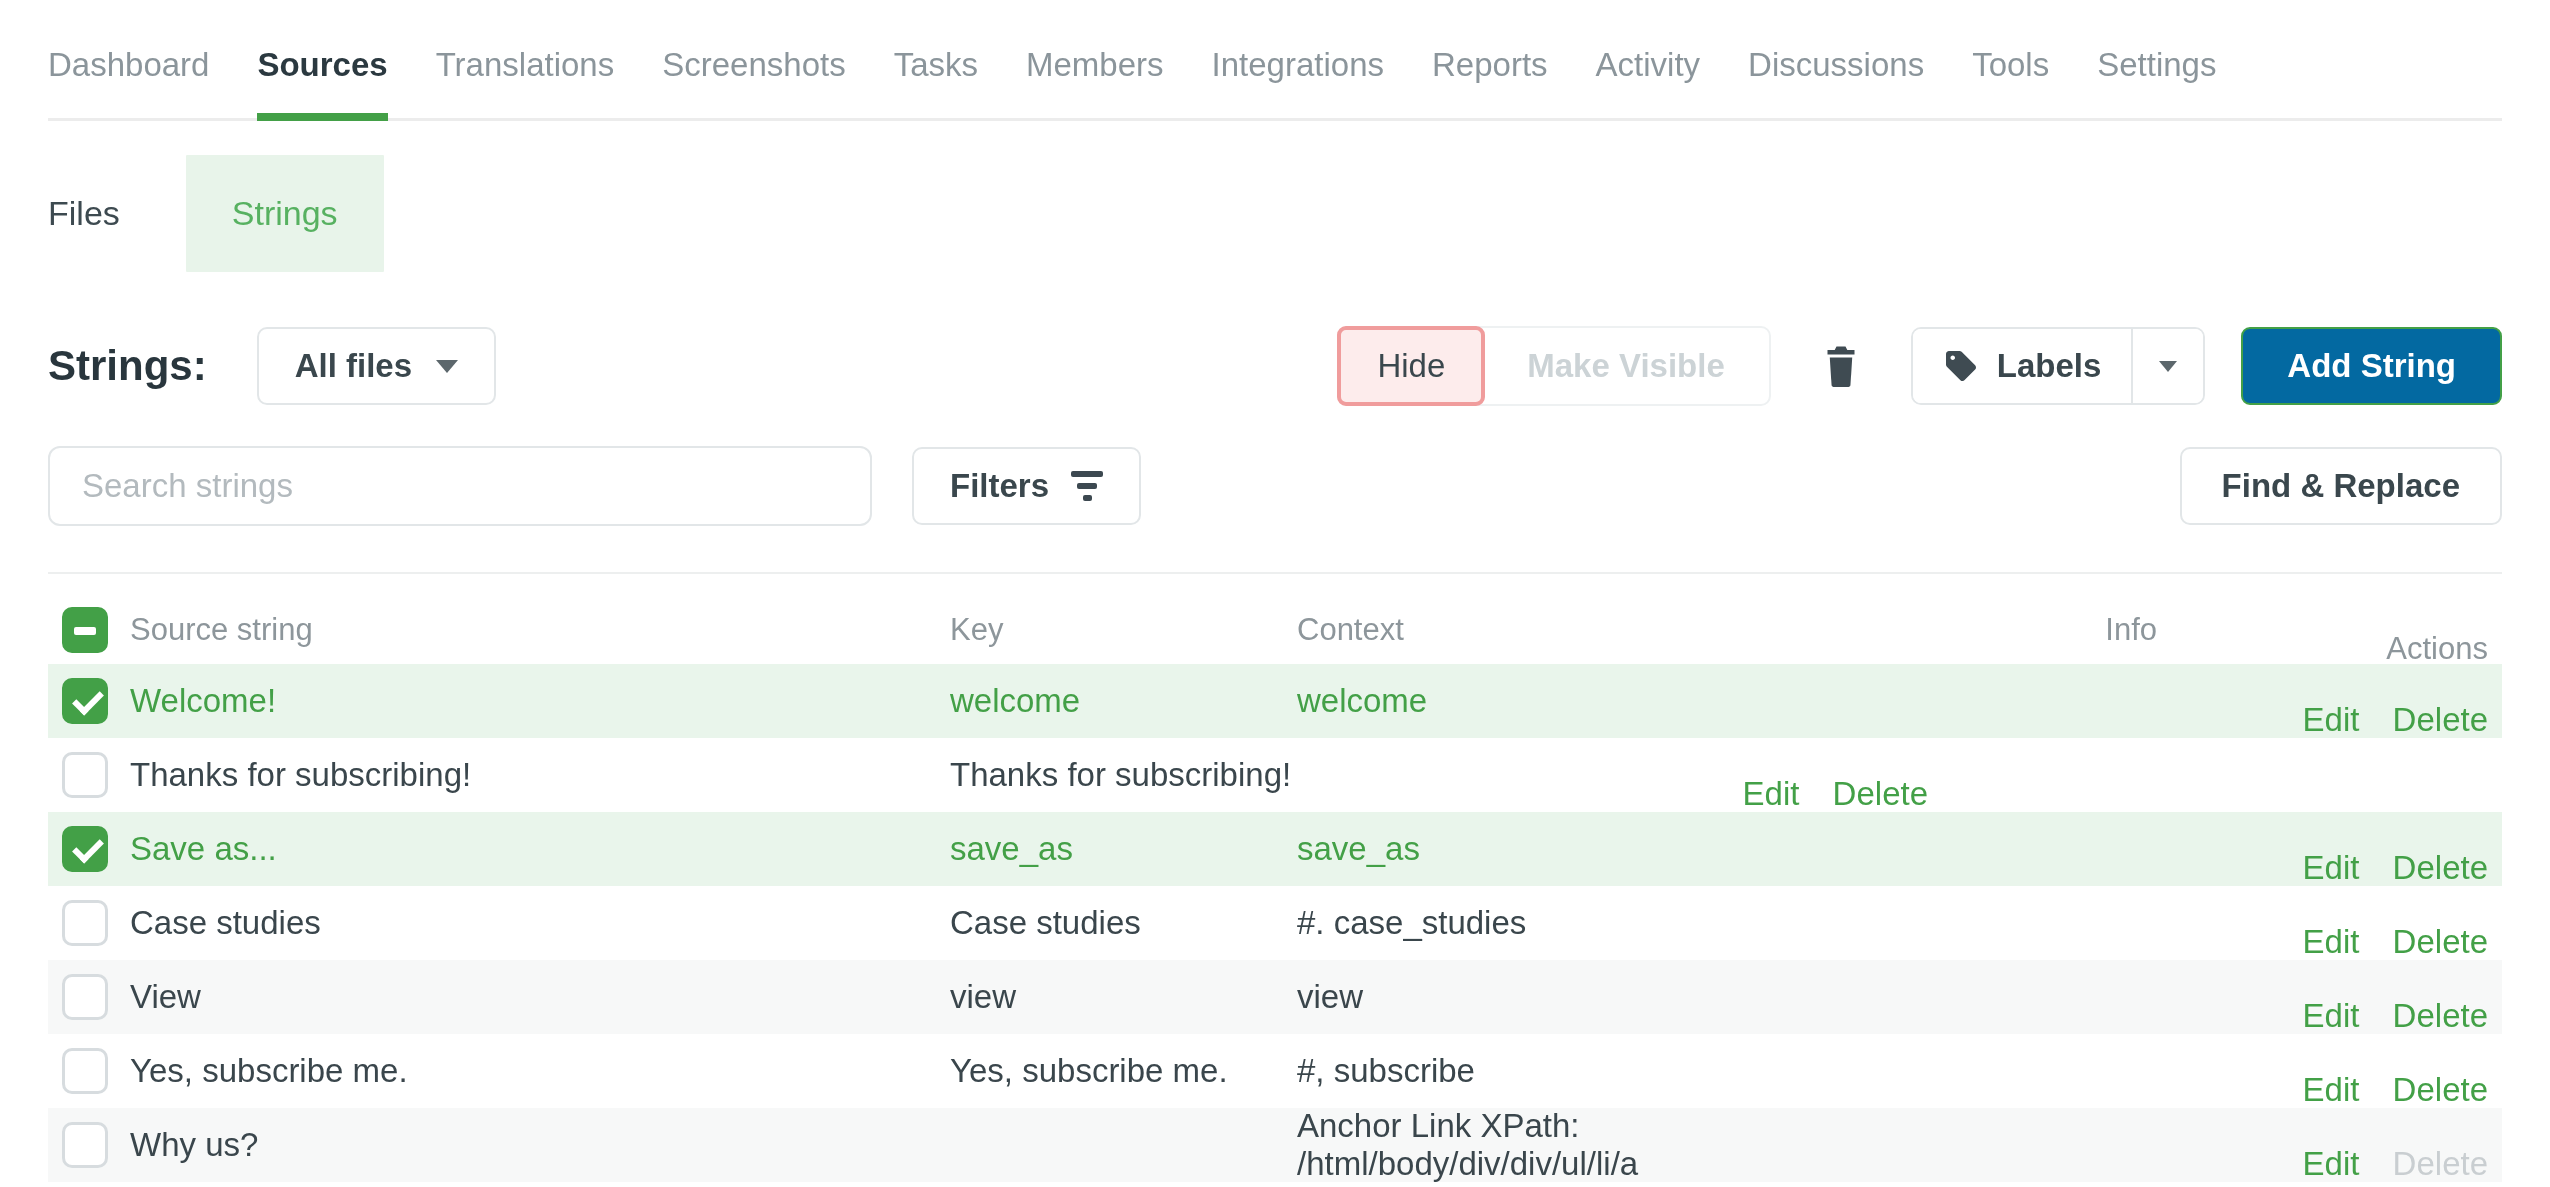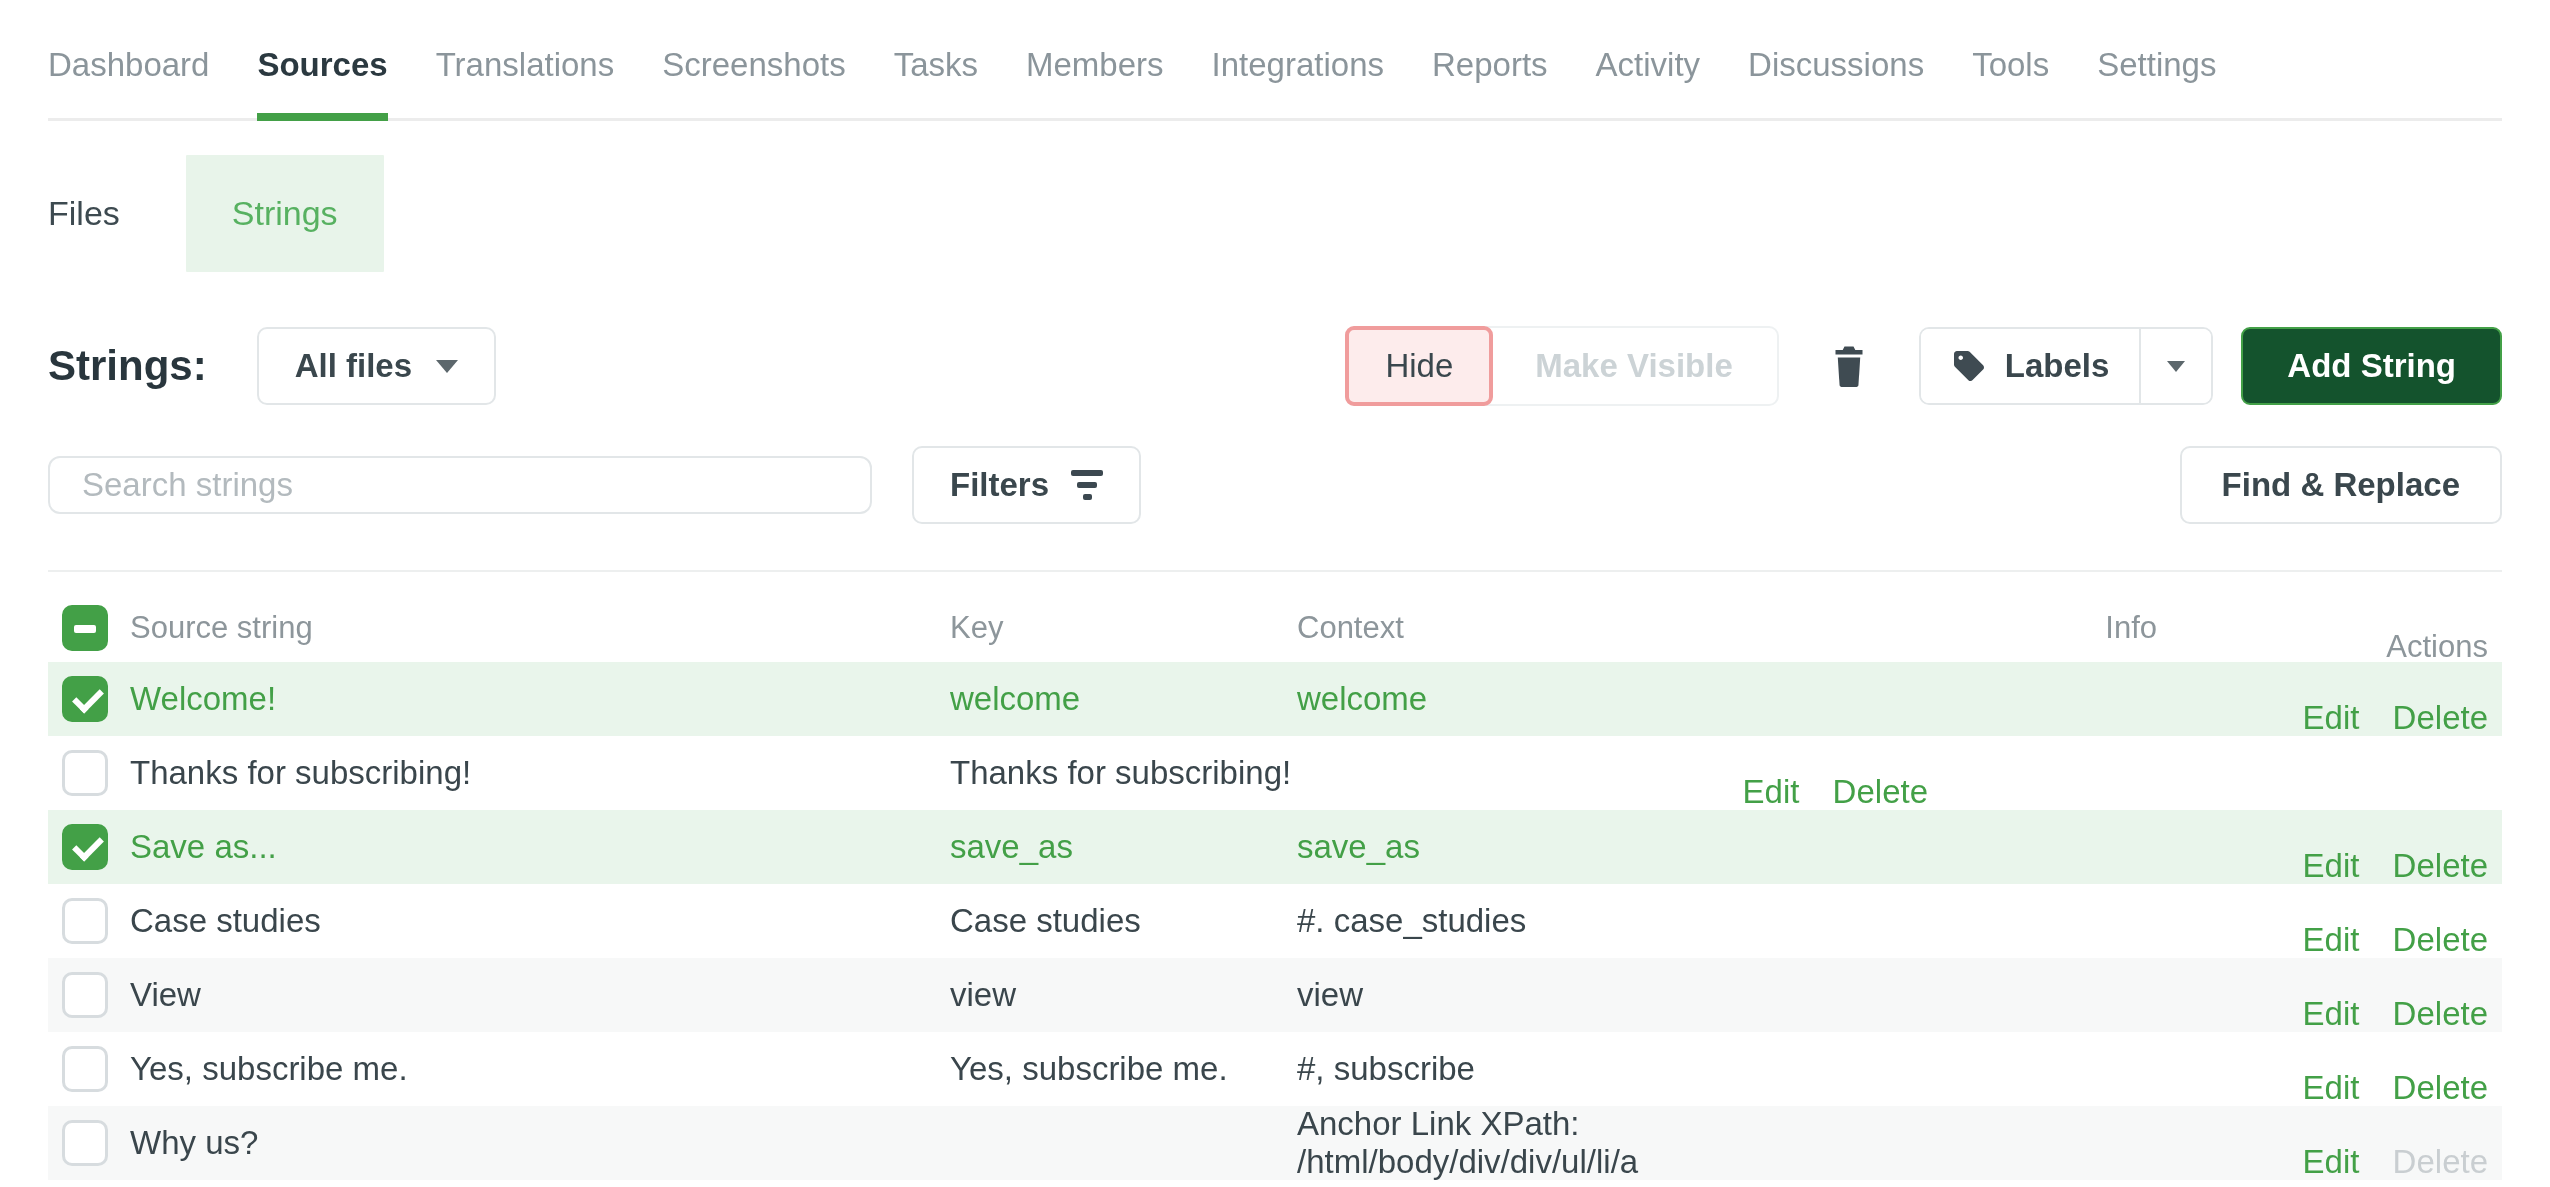--- a/index.html
+++ b/index.html
@@ -46,26 +46,26 @@
   .labels-group { display: flex; align-items: stretch; border: 2px solid #e2e6e8;
     border-radius: 10px; height: 78px; margin-left: 52px; overflow: hidden; }
   .labels-main { display: inline-flex; align-items: center; padding: 0 30px; gap: 18px;
     font-size: 33px; font-weight: 700; color: #3a474d; cursor: pointer; background: #fff;
     border: none; font-family: "Liberation Sans", sans-serif; }
   .labels-caret { display: inline-flex; align-items: center; justify-content: center;
     width: 72px; border: none; border-left: 2px solid #e2e6e8; background: #fff;
     cursor: pointer; }
   .labels-caret .caret { margin: 0; border-left-width: 9px; border-right-width: 9px;
     border-top-width: 11px; }
-  .add-string-btn { margin-left: 28px; background: #14532d; border-color: #43a047;
+  .add-string-btn { margin-left: 36px; background: #0369a1; border-color: #43a047;
     color: #fff; border-radius: 9px; padding: 0 44px; }
 
   
   .search-row { margin: 40px 48px 0; display: flex; align-items: center; }
-  .search-input { width: 824px; height: 58px; border: 2px solid #e2e6e8; border-radius: 12px;
+  .search-input { width: 824px; height: 80px; border: 2px solid #e2e6e8; border-radius: 12px;
     font-size: 33px; padding: 0 32px; color: #3a464c; outline: none;
     font-family: "Liberation Sans", sans-serif; }
   .search-input::placeholder { color: #b3babe; }
   .filters-btn { margin-left: 40px; gap: 22px; }
   .filter-icon { display: inline-flex; flex-direction: column; align-items: center; gap: 6px; }
   .filter-icon i { display: block; height: 6px; background: #3c4850; border-radius: 2px; }
   .filter-icon i:nth-child(1) { width: 32px; }
   .filter-icon i:nth-child(2) { width: 20px; }
   .filter-icon i:nth-child(3) { width: 9px; }
   .find-replace-btn { padding: 8px 40px; }

